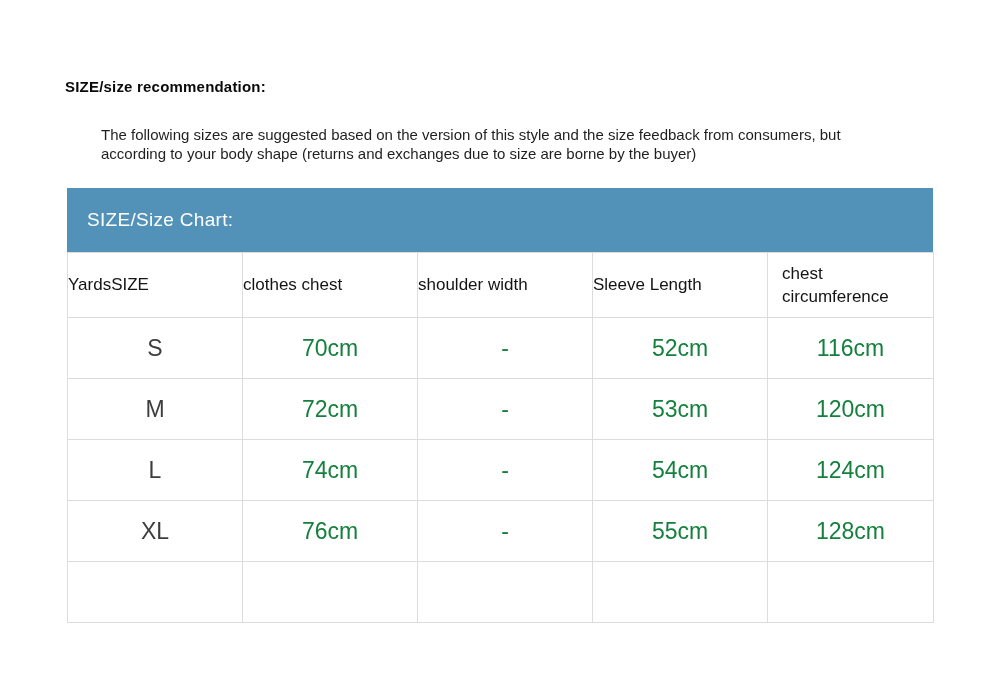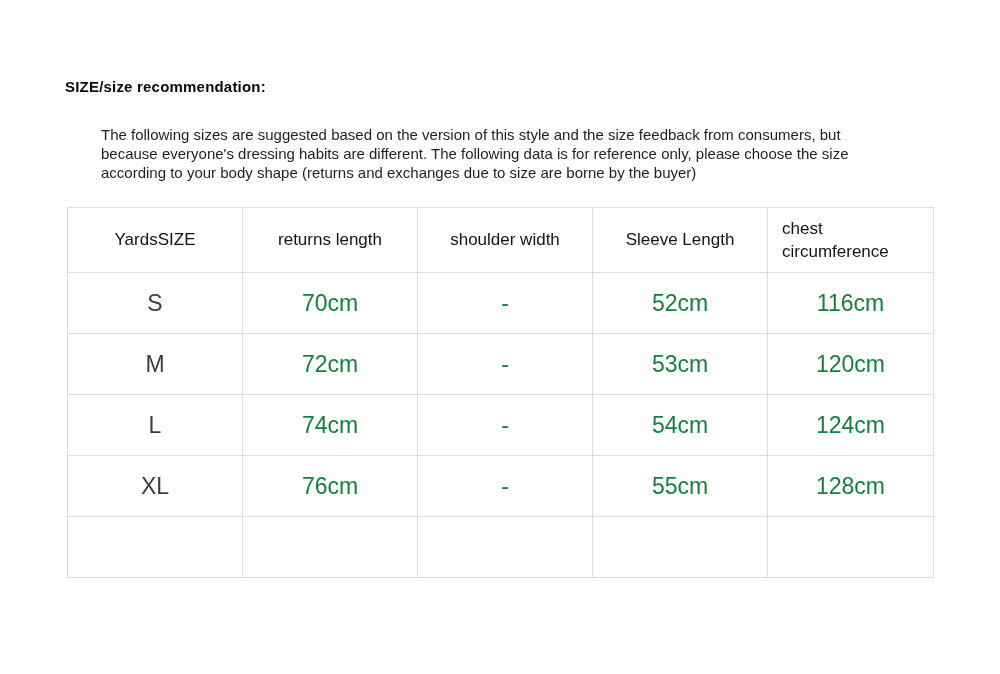--- a/index.html
+++ b/index.html
@@ -48,21 +48,21 @@
   }
   .size-table th, .size-table td {
     border: 1px solid #dcdcdc;
     overflow: hidden;
   }
   .size-table thead th {
     height: 65px;
     font-size: 17px;
     font-weight: 400;
     color: #141414;
-    text-align: center;
+    text-align: left;
     vertical-align: middle;
   }
   .size-table thead th.col-chest {
     text-align: left;
     padding-left: 14px;
     line-height: 23px;
     margin-top: 40px;
   }
   .size-table tbody td {
     height: 61px;
@@ -76,38 +76,40 @@
 </style>
 </head>
 <body>
 
 <div class="page">
 
   <div class="page-title">SIZE/size recommendation:</div>
 
   <div class="intro">
     <div>The following sizes are suggested based on the version of this style and the size feedback from consumers, but</div>
-    <div>because everyone's dressing habits are different. The following data is for reference only, please choose the size</div>
     <div>according to your body shape (returns and exchanges due to size are borne by the buyer)</div>
   </div>
 
   <div class="size-chart">
+    <div class="chart-title-bar">
+      <span>SIZE/Size Chart:</span>
+    </div>
 
     <table class="size-table">
       <colgroup>
         <col style="width:175px">
         <col style="width:175px">
         <col style="width:175px">
         <col style="width:175px">
         <col style="width:166px">
       </colgroup>
       <thead>
         <tr>
           <th>YardsSIZE</th>
-          <th>returns length</th>
+          <th>clothes chest</th>
           <th>shoulder width</th>
           <th>Sleeve Length</th>
           <th class="col-chest">chest circumference</th>
         </tr>
       </thead>
       <tbody>
         <tr>
           <td class="col-size">S</td>
           <td>70cm</td>
           <td>-</td>

